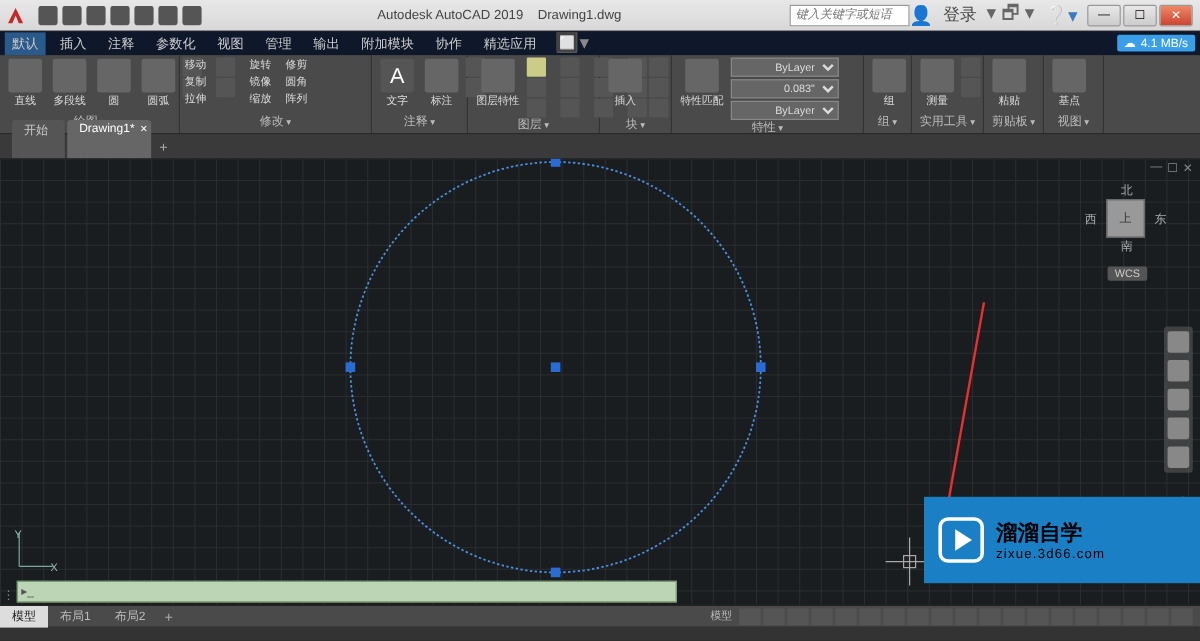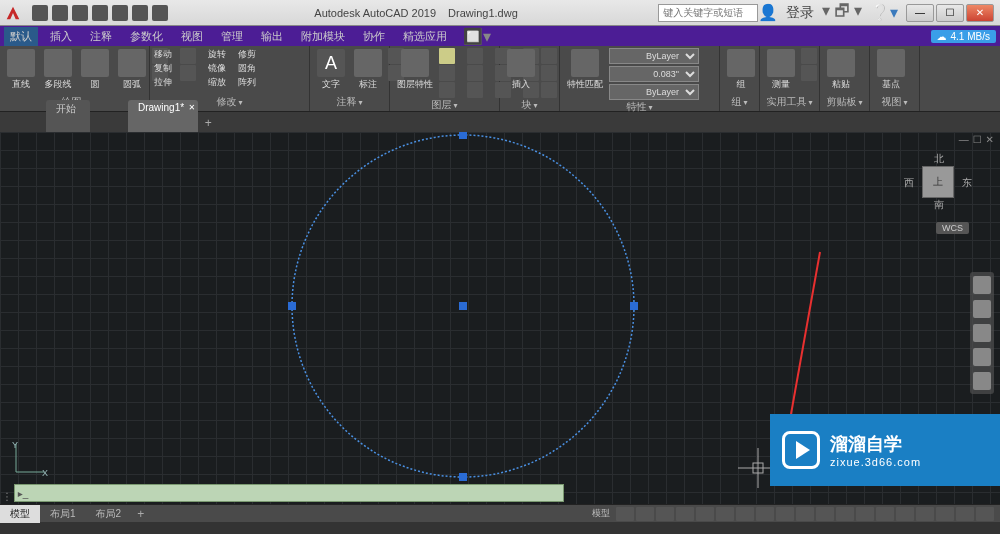--- a/index.html
+++ b/index.html
@@ -4,48 +4,48 @@
 <style>
 * { margin: 0; padding: 0; box-sizing: border-box; font-family: "Microsoft YaHei", Arial, sans-serif; }
 body { width: 1000px; height: 534px; background: #333; overflow: hidden; position: relative; }
 
 .titlebar { height: 26px; background: linear-gradient(#e8e8e8, #d8d8d8); display: flex; align-items: center; border-bottom: 1px solid #888; }
 .app-logo { width: 26px; height: 26px; display: flex; align-items: center; justify-content: center; }
 .app-logo svg { width: 18px; height: 18px; }
 .qat { display: flex; gap: 4px; padding: 0 6px; }
 .qat-btn { width: 16px; height: 16px; background: #555; border-radius: 2px; cursor: pointer; }
 .title-center { flex: 1; text-align: center; font-size: 11px; color: #444; display: flex; justify-content: center; gap: 12px; }
-.search-box { width: 100px; height: 18px; background: #fff; border: 1px solid #999; font-size: 10px; padding: 0 4px; color: #888; }
+.search-box { width: 100px; height: 18px; background: #fff; border: 1px solid #999; font-size: 10px; padding: 0 4px; color: #888; font-style: italic; }
 .title-right { display: flex; align-items: center; gap: 8px; padding-right: 6px; }
 .login { font-size: 14px; color: #444; }
 .win-controls { display: flex; gap: 2px; }
 .win-btn { width: 28px; height: 18px; background: linear-gradient(#e8e8e8,#ccc); border: 1px solid #999; display: flex; align-items: center; justify-content: center; font-size: 10px; border-radius: 2px; }
 .win-btn.close { background: linear-gradient(#e86,#c43); color: #fff; }
 
-.menubar { height: 20px; background: #4c1d95; display: flex; align-items: center; padding: 0 4px; gap: 6px; }
+.menubar { height: 20px; background: #0f172a; display: flex; align-items: center; padding: 0 4px; gap: 6px; }
 .menu-item { font-size: 11px; color: #ccc; padding: 2px 6px; cursor: pointer; }
 .menu-item.active { background: #2a5a8a; }
 .netspeed { margin-left: auto; background: #3a9ee8; color: #fff; font-size: 10px; padding: 1px 6px; border-radius: 2px; display: flex; align-items: center; gap: 4px; }
 
 .ribbon { height: 66px; background: #4a4a4a; display: flex; border-bottom: 1px solid #222; }
 .panel { border-right: 1px solid #333; padding: 2px 4px; display: flex; flex-direction: column; position: relative; }
 .panel-body { flex: 1; display: flex; gap: 3px; align-items: flex-start; }
 .panel-title { font-size: 10px; color: #bbb; text-align: center; height: 14px; line-height: 14px; }
 .panel-title::after { content: " ▾"; font-size: 8px; }
 .rbtn { display: flex; flex-direction: column; align-items: center; gap: 1px; padding: 1px 3px; cursor: pointer; }
 .rbtn-icon { width: 20px; height: 20px; background: #666; border-radius: 2px; }
 .rbtn-icon.lg { width: 28px; height: 28px; }
 .rbtn-label { font-size: 9px; color: #ddd; white-space: nowrap; }
 .mini-grid { display: flex; flex-direction: column; gap: 1px; }
 .mini-row { display: flex; gap: 12px; }
 .mini { width: 16px; height: 16px; background: #555; border-radius: 1px; }
 .prop-select { width: 90px; height: 16px; background: #666; border: 1px solid #888; font-size: 9px; color: #ddd; padding: 0 3px; text-align: right; }
 
 .tabstrip { height: 20px; background: #3a3a3a; display: flex; align-items: flex-end; padding-left: 10px; gap: 2px; }
-.file-tab { height: 32px; background: #555; color: #ccc; font-size: 10px; padding: 2px 14px 0 10px; border-radius: 3px 3px 0 0; position: relative; cursor: pointer; margin-left: 36px; }
+.file-tab { height: 32px; background: #555; color: #ccc; font-size: 10px; padding: 2px 14px 0 10px; border-radius: 3px 3px 0 0; position: relative; cursor: pointer; }
 .file-tab.active { background: #666; color: #fff; }
 .file-tab .close { position: absolute; right: 3px; top: 3px; font-size: 8px; }
 .tab-add { width: 16px; height: 16px; color: #aaa; font-size: 12px; text-align: center; cursor: pointer; }
 
 .canvas-wrap { position: relative; height: 372px; background: #1a1d1f; overflow: hidden; }
 .grid { position: absolute; inset: 0; background-image: 
   linear-gradient(#2a2d30 1px, transparent 1px),
   linear-gradient(90deg, #2a2d30 1px, transparent 1px);
   background-size: 18px 18px; }
 .drawing { position: absolute; inset: 0; }
@@ -53,21 +53,21 @@
 .viewcube { position: absolute; right: 32px; top: 20px; width: 60px; height: 60px; }
 .viewcube .cube { width: 32px; height: 32px; background: #999; border: 1px solid #666; margin: 14px auto; display: flex; align-items: center; justify-content: center; font-size: 10px; color: #333; }
 .viewcube .dir { position: absolute; font-size: 10px; color: #aaa; }
 .navbar { position: absolute; right: 6px; top: 140px; width: 24px; background: rgba(80,80,80,.7); border-radius: 3px; padding: 4px 0; display: flex; flex-direction: column; gap: 6px; align-items: center; }
 .nav-tool { width: 18px; height: 18px; background: #888; border-radius: 2px; }
 .doc-winbtns { position: absolute; right: 6px; top: 2px; display: flex; gap: 4px; color: #888; font-size: 10px; }
 
 .watermark { position: absolute; right: 0; bottom: 18px; width: 230px; height: 72px; background: #1a7fc4; display: flex; align-items: center; padding: 0 12px; gap: 10px; }
 .watermark .play { width: 38px; height: 38px; border: 3px solid #fff; border-radius: 8px; display: flex; align-items: center; justify-content: center; }
 .watermark .play::after { content: ""; border-left: 14px solid #fff; border-top: 9px solid transparent; border-bottom: 9px solid transparent; margin-left: 4px; }
-.watermark-text { color: #ffffff; }
+.watermark-text { color: #000000; }
 .watermark-text .t1 { font-size: 18px; font-weight: bold; }
 .watermark-text .t2 { font-size: 11px; letter-spacing: 1px; }
 
 .cmdline { height: 18px; background: #bcd5b5; border: 1px solid #7a9970; display: flex; align-items: center; position: absolute; bottom: 2px; left: 14px; width: 550px; }
 .cmd-icon { width: 16px; height: 14px; display: flex; align-items: center; justify-content: center; color: #555; font-size: 10px; }
 .cmd-input { flex: 1; background: transparent; border: none; font-size: 10px; color: #555; font-style: italic; padding: 0 4px; outline: none; }
 .cmd-handle { position: absolute; left: 2px; bottom: 2px; color: #888; font-size: 10px; }
 
 .layout-tabs { height: 18px; background: #4a4a4a; display: flex; align-items: center; border-top: 1px solid #222; }
 .layout-tab { font-size: 10px; color: #bbb; padding: 2px 10px; cursor: pointer; }
@@ -351,21 +351,21 @@
     <text x="32" y="38" fill="#9bb" font-size="9">X</text>
     <text x="2" y="10" fill="#9bb" font-size="9">Y</text>
   </svg>
 
   <div class="viewcube">
     <div class="dir" style="top:0;left:26px">北</div>
     <div class="dir" style="bottom:0;left:26px">南</div>
     <div class="dir" style="top:24px;left:-4px">西</div>
     <div class="dir" style="top:24px;right:-4px">东</div>
     <div class="cube">上</div>
-    <div style="position:absolute;bottom:-22px;left:28px;font-size:9px;background:#555;color:#ccc;padding:1px 6px;border-radius:2px">WCS</div>
+    <div style="position:absolute;bottom:-22px;left:15px;font-size:9px;background:#555;color:#ccc;padding:1px 6px;border-radius:2px">WCS</div>
   </div>
 
   <div class="navbar">
     <div class="nav-tool"></div>
     <div class="nav-tool"></div>
     <div class="nav-tool"></div>
     <div class="nav-tool"></div>
     <div class="nav-tool"></div>
   </div>
 

